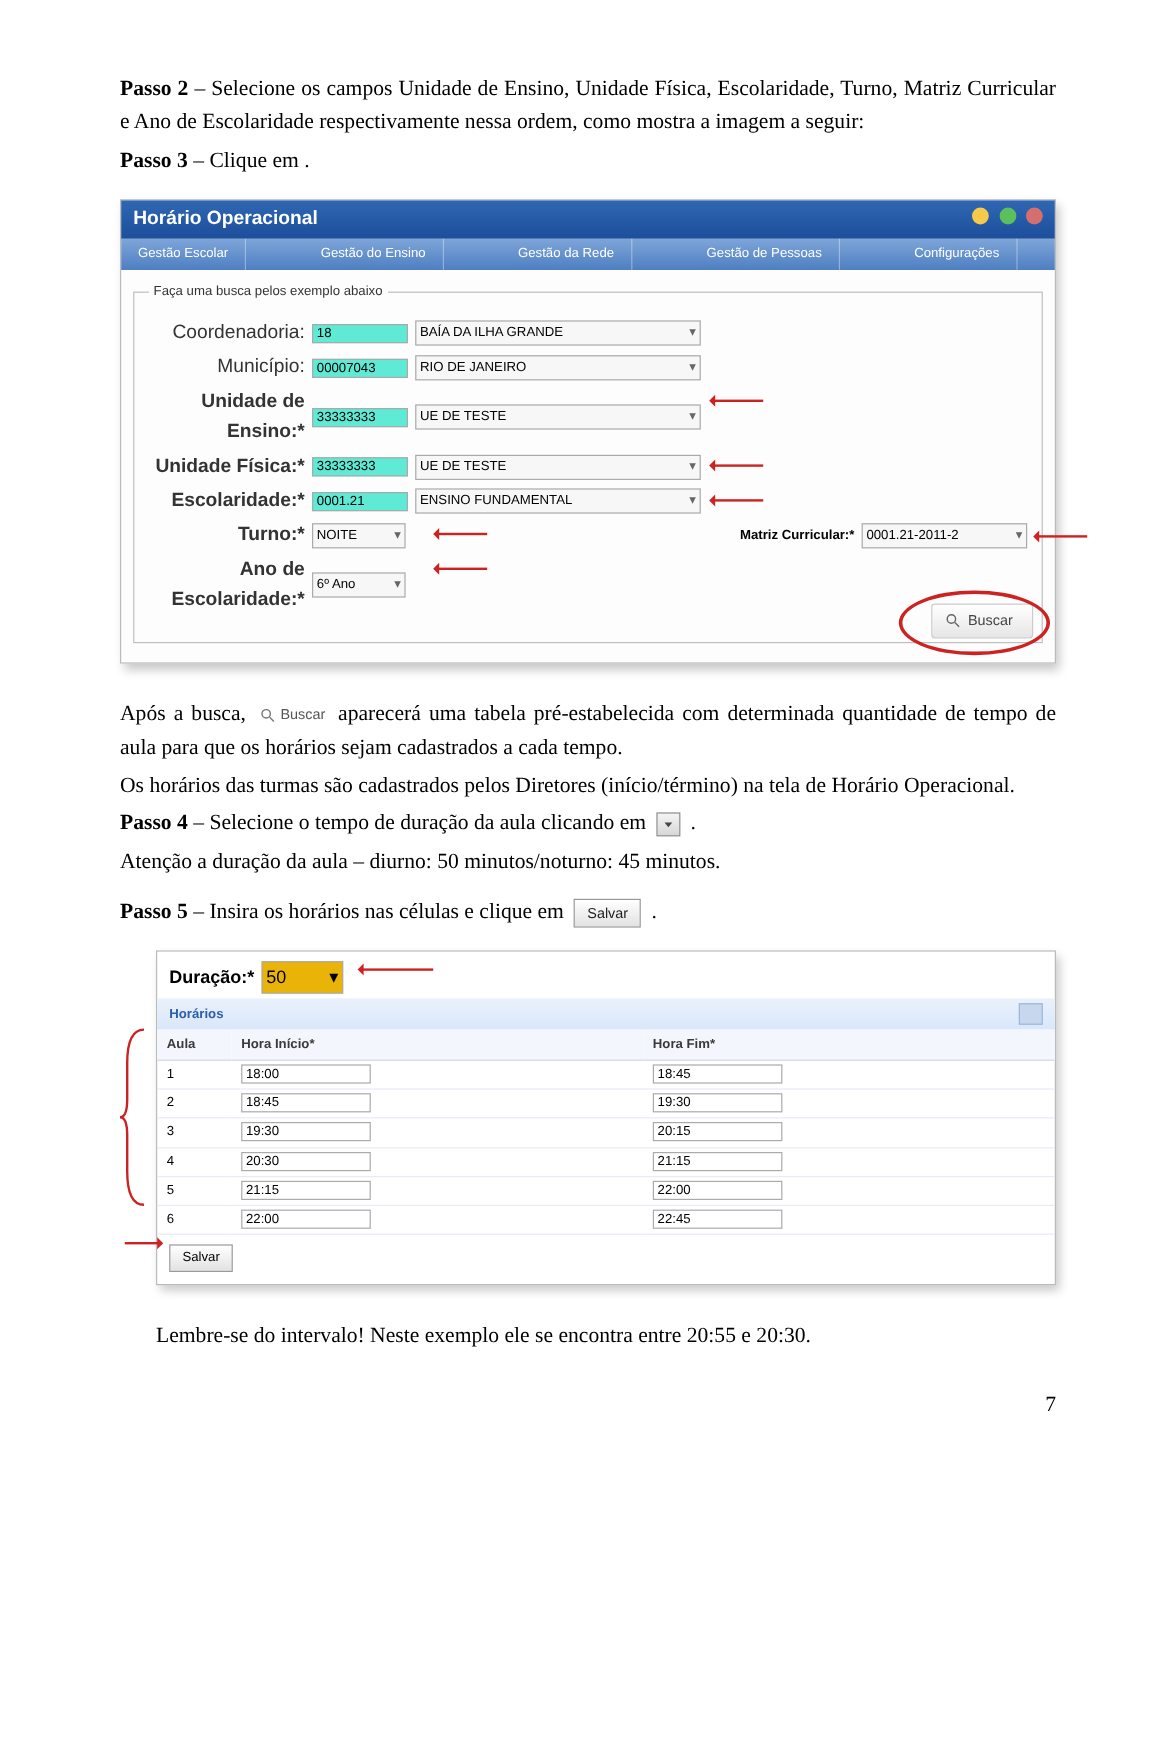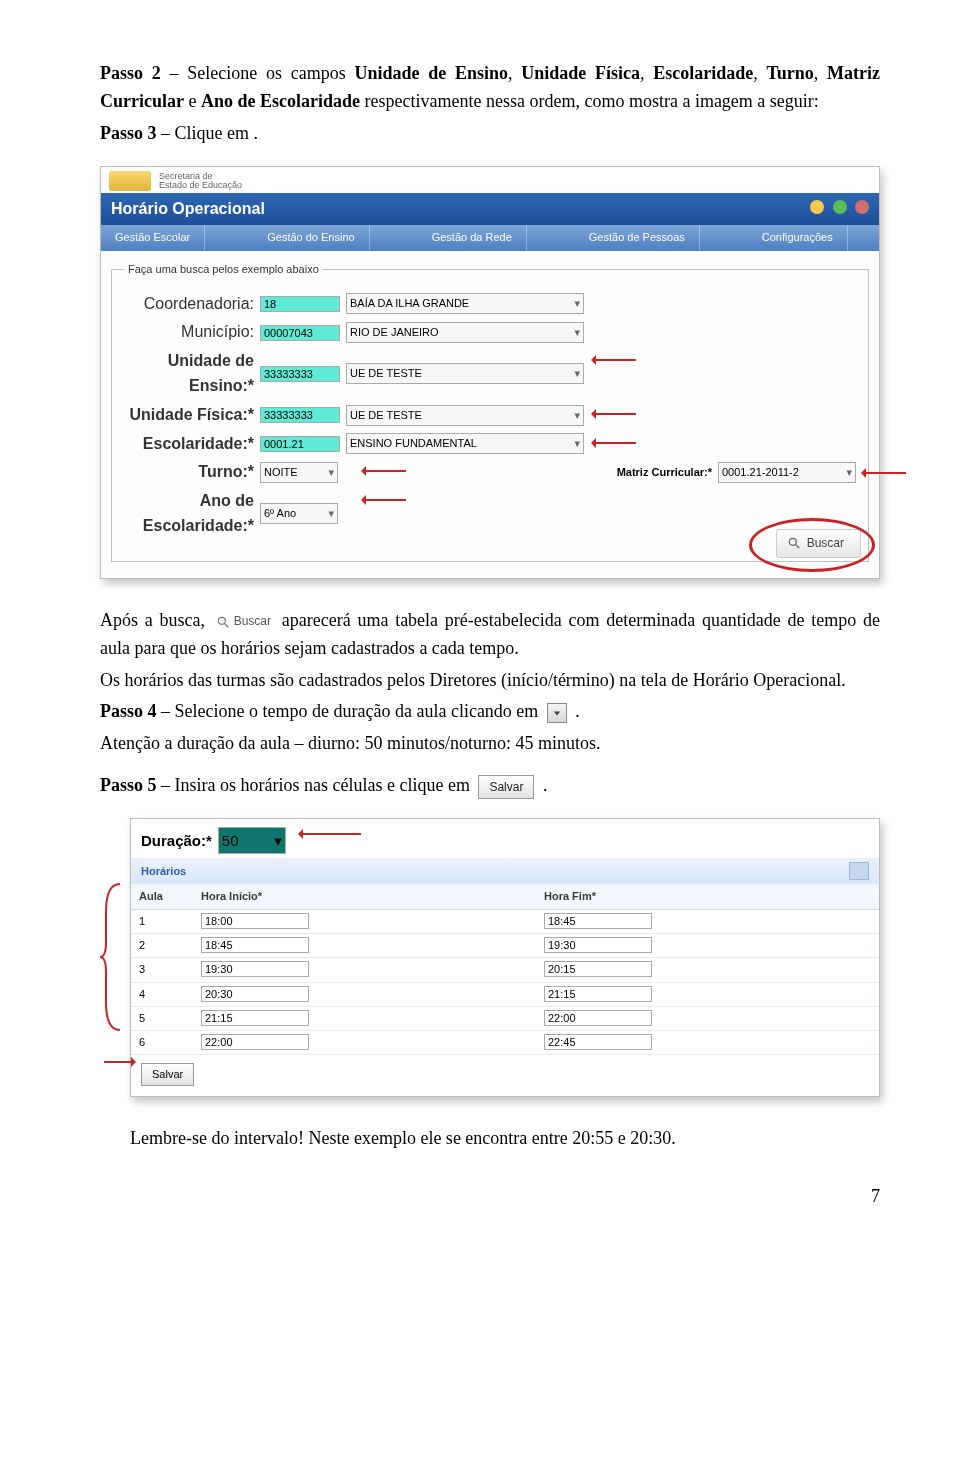--- a/index.html
+++ b/index.html
@@ -8,21 +8,21 @@
     color: #000;
     margin: 0;
     padding: 60px 80px 40px 100px;
     width: 960px;
     box-sizing: border-box;
     line-height: 1.55;
   }
   p { margin: 0 0 4px 0; }
   .justify { text-align: justify; }
   .step-label { font-weight: bold; }
-  .field-name { font-weight: bold; }
+  .field-name { font-weight: normal; }
 
   
   .shot {
     border: 1px solid #bbb;
     background: #fdfdfd;
     margin: 18px 0 28px 0;
     box-shadow: 3px 5px 8px rgba(0,0,0,.22);
     position: relative;
   }
   .shot1 { font-family: Arial, sans-serif; font-size: 11px; }
@@ -197,21 +197,21 @@
     font-size: 15px;
     position: relative;
   }
   .shot2 .dur .lbl { font-weight: bold; }
   .shot2 .dur .sel {
     border: 1px solid #aaa;
     width: 60px;
     padding: 1px 3px;
     display: inline-flex;
     justify-content: space-between;
-    background: #0f766e;
+    background: #eab308;
   }
   .shot2 .dur .arrow-red {
     position: absolute;
     left: 170px; top: 14px;
     width: 60px; height: 2px; background: #cc2222;
   }
   .shot2 .dur .arrow-red::before {
     content: "";
     position: absolute;
     left: -8px; top: -4px;
@@ -294,27 +294,20 @@
 <body>
 
 <p class="justify">
   <span class="step-label">Passo 2</span><span> – Selecione os campos </span><span class="field-name">Unidade de Ensino</span><span>, </span><span class="field-name">Unidade Física</span><span>, </span><span class="field-name">Escolaridade</span><span>, </span><span class="field-name">Turno</span><span>, </span><span class="field-name">Matriz Curricular</span><span> e </span><span class="field-name">Ano de Escolaridade</span><span> respectivamente nessa ordem, como mostra a imagem a seguir:</span>
 </p>
 <p>
   <span class="step-label">Passo 3</span><span> – Clique em .</span>
 </p>
 
 <div class="shot shot1">
-  <div class="topbar">
-    <div class="logo"></div>
-    <div>
-      <div class="sub">Secretaria de</div>
-      <div class="sub">Estado de Educação</div>
-    </div>
-  </div>
   <div class="titlebar">
     <span>Horário Operacional</span>
     <span class="title-icons">
       <span></span>
       <span></span>
       <span></span>
     </span>
   </div>
   <div class="menubar">
     <div>Gestão Escolar</div>

